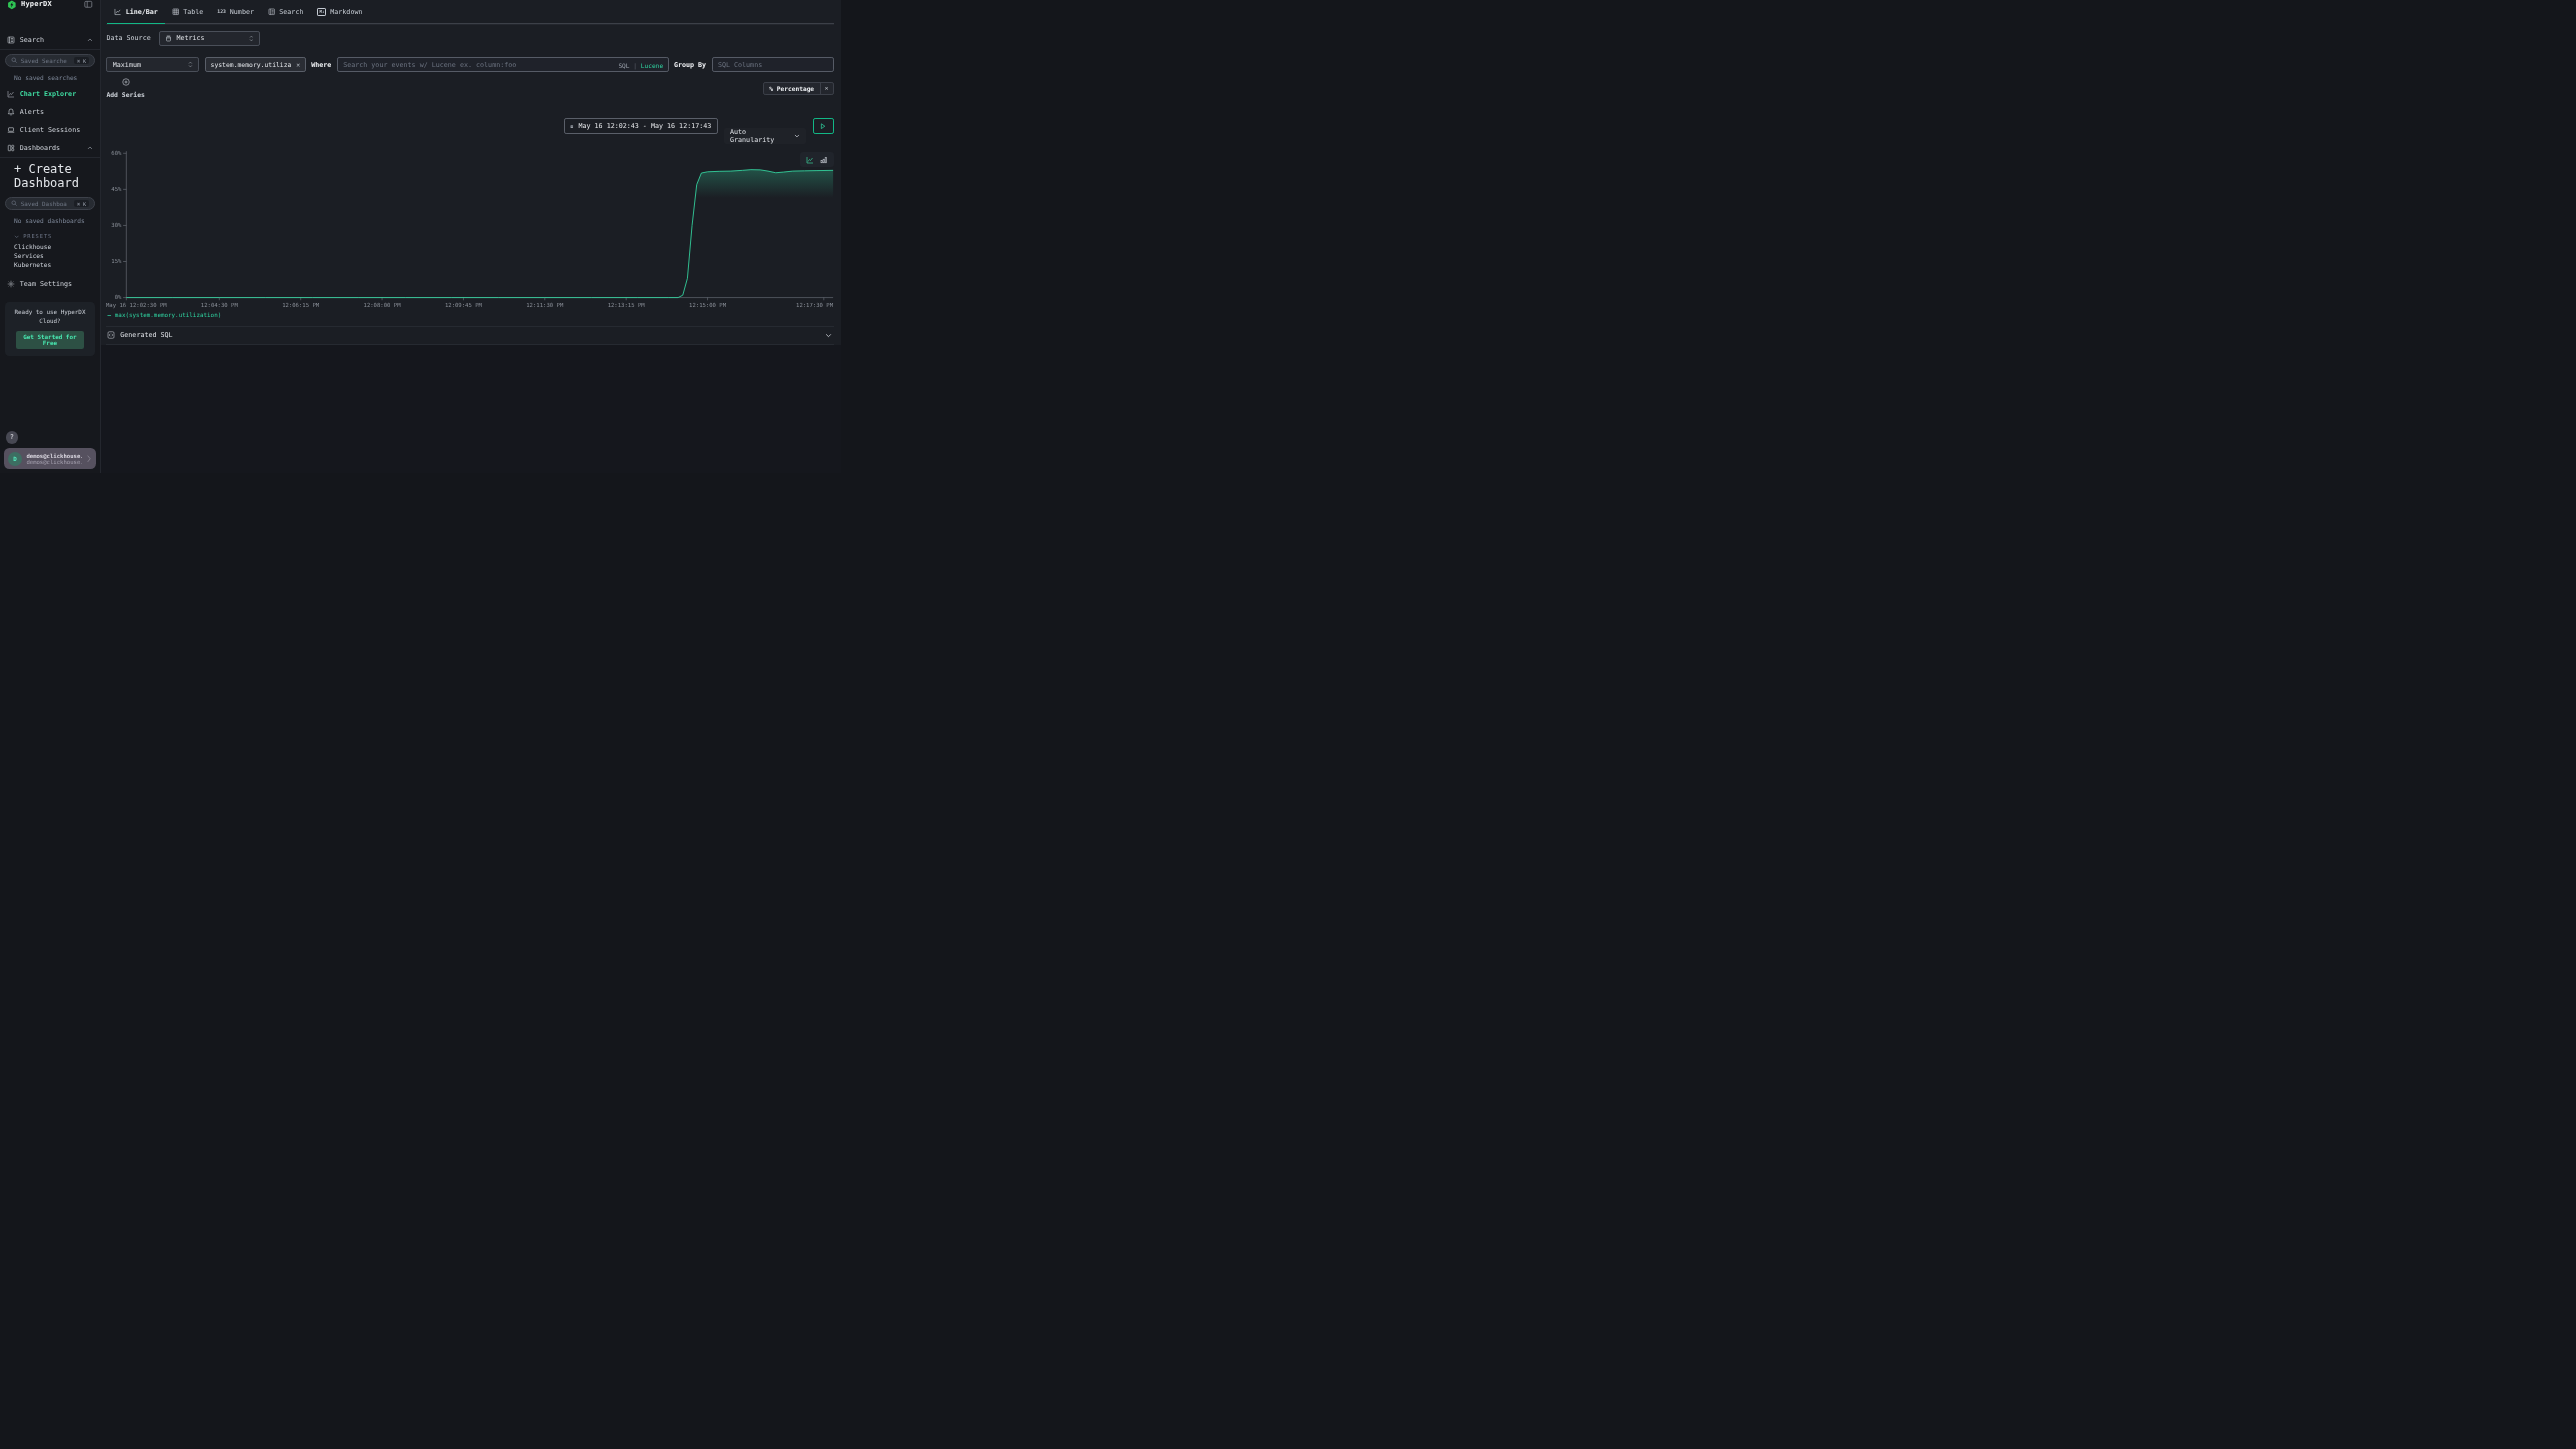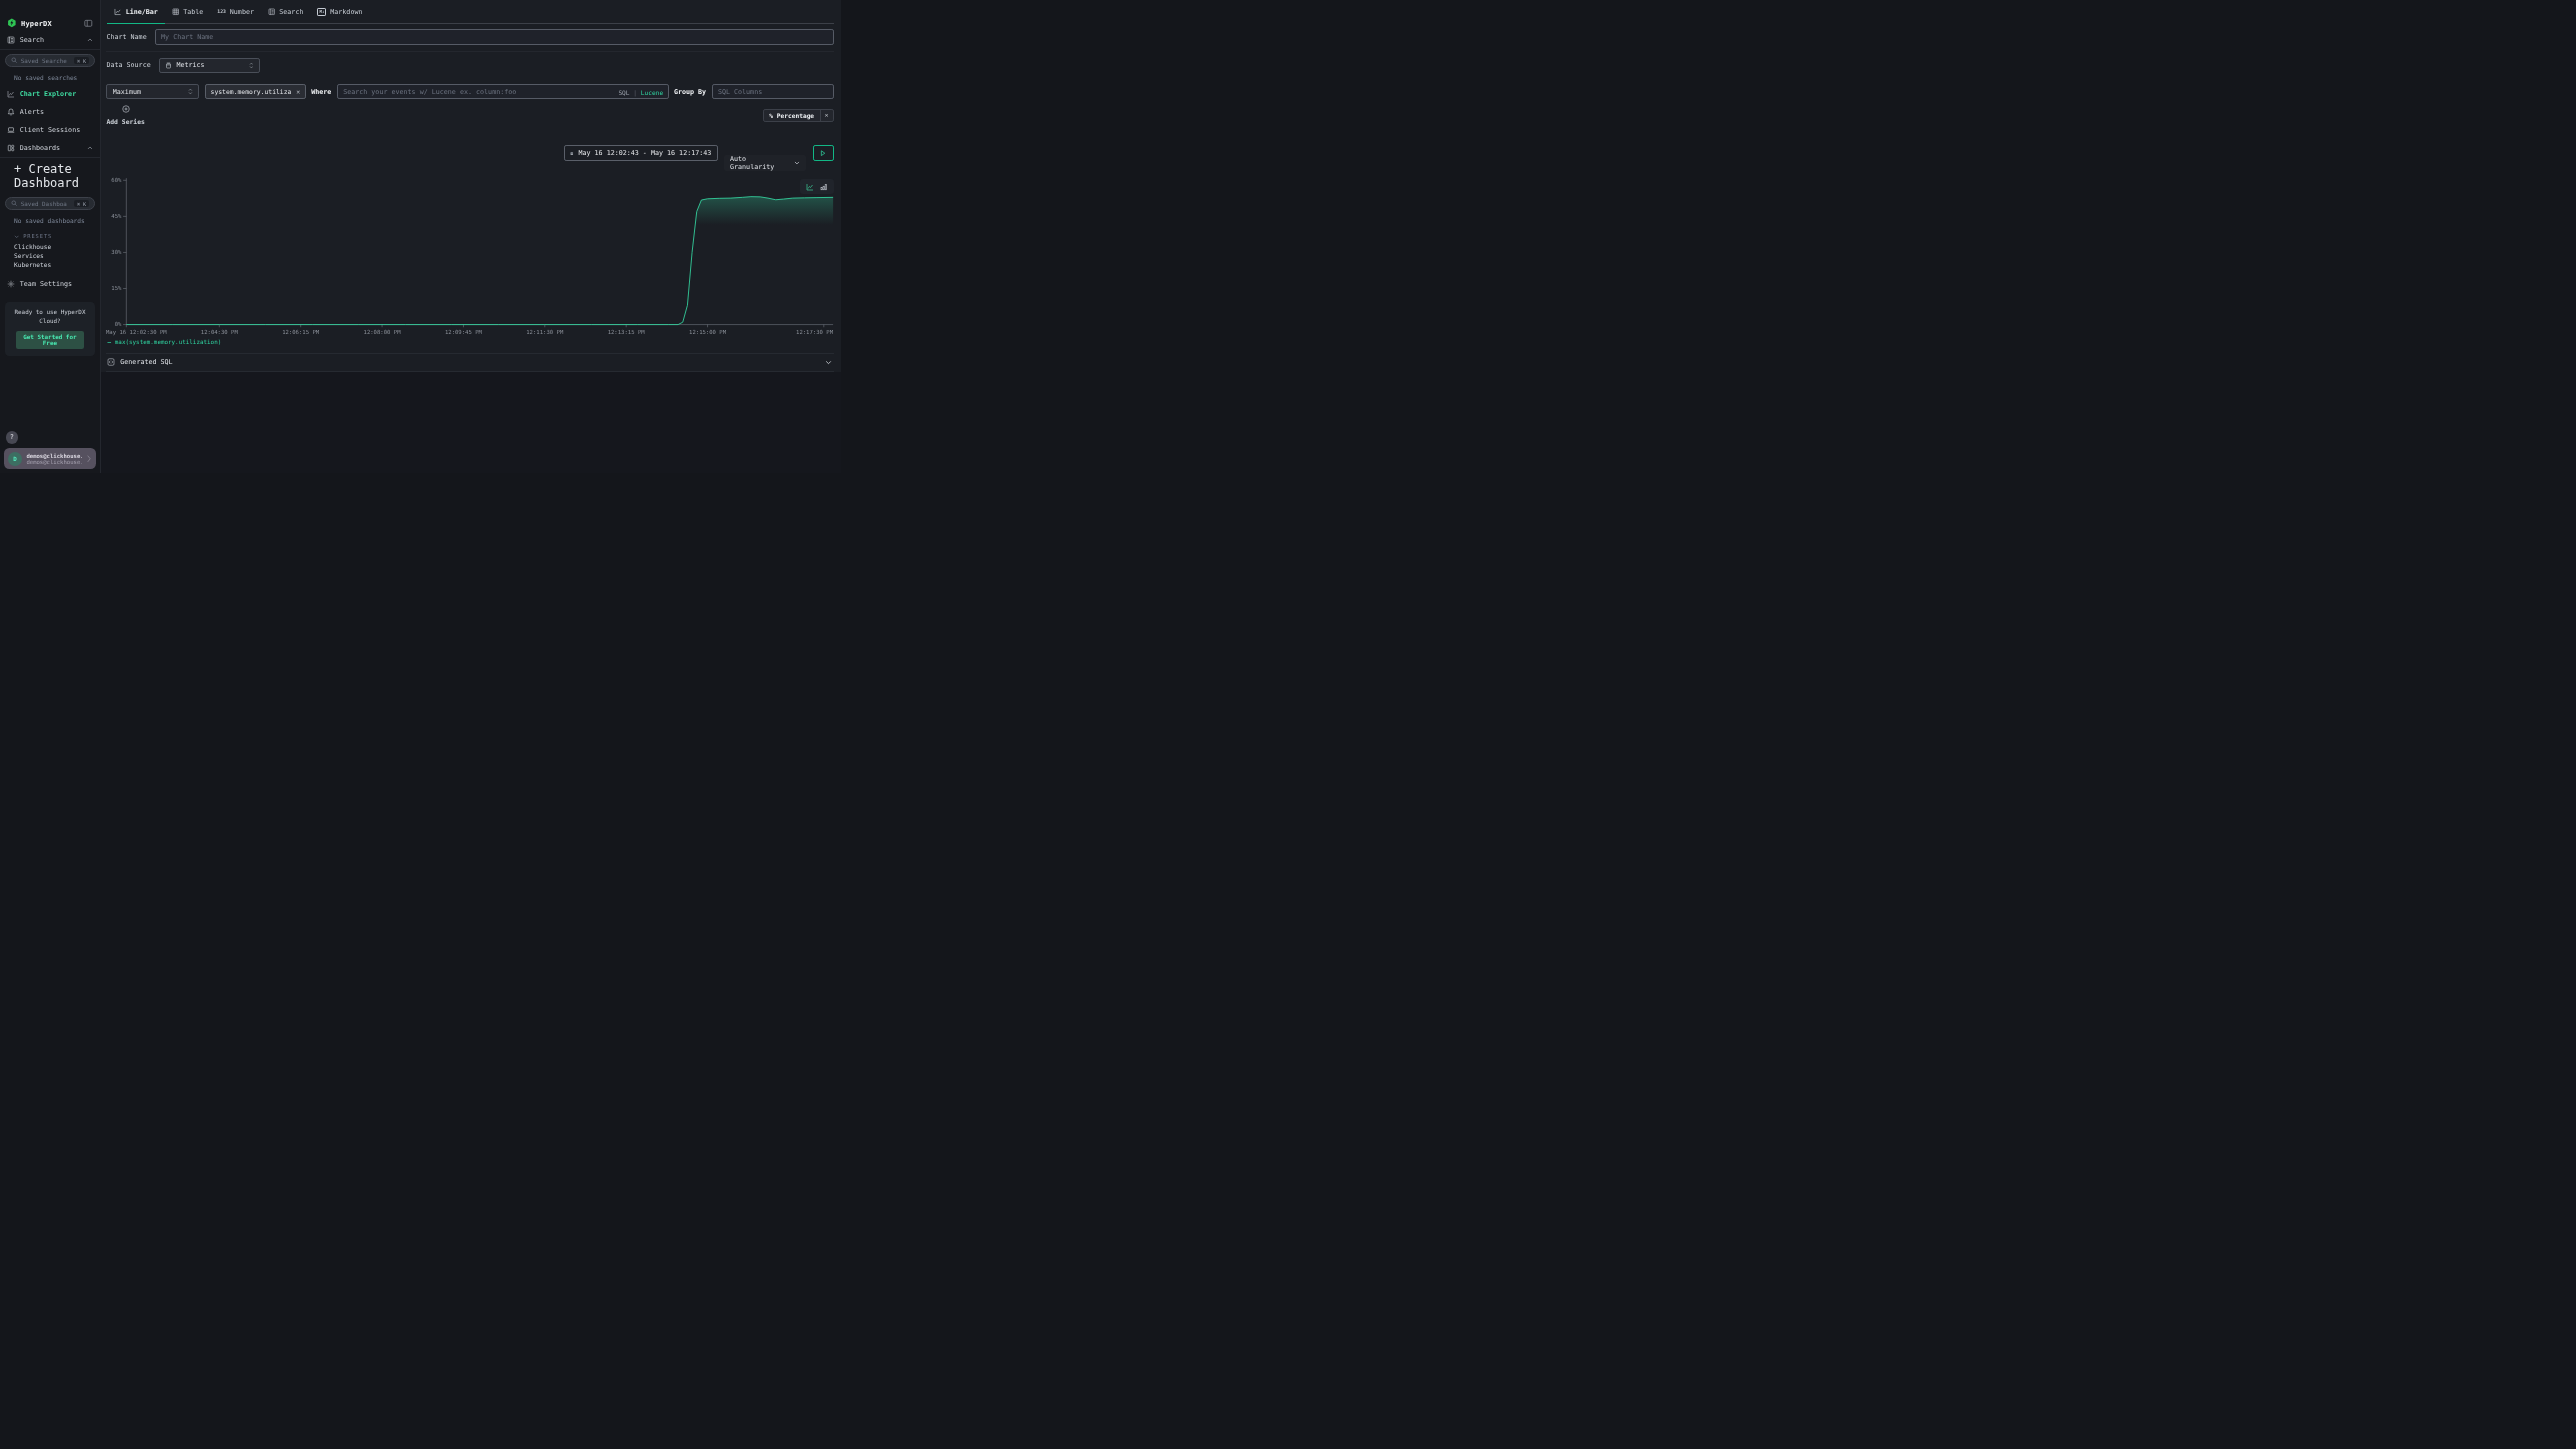--- a/index.html
+++ b/index.html
@@ -7,21 +7,21 @@
   body {
     background:#14161b; color:#dfe2e7;
     font-family:"DejaVu Sans Mono", monospace;
     font-size:6.7px; overflow:hidden;
   }
   .app { display:flex; width:100%; height:100%; }
 
   
   .sidebar { width:101px; background:#16181d; border-right:0.5px solid #24272e;
              display:flex; flex-direction:column; flex-shrink:0; }
-  .side-header { height:28px; display:flex; align-items:flex-end; gap:4.3px; padding:0 7px; }
+  .side-header { height:28px; display:flex; align-items:flex-start; gap:4.3px; padding:0 7px; }
   .brand { font-weight:bold; font-size:7px; color:#f2f4f6; letter-spacing:0.2px; }
   .collapse-btn { margin-left:auto; color:#8a8f98; display:flex; }
   .nav-item { display:flex; align-items:center; gap:4.8px; padding:0 7px; height:18px;
               color:#d2d6dd; cursor:pointer; }
   .nav-item .chev { margin-left:auto; color:#9aa0a8; display:flex; }
   .nav-item.active { color:#3fdca2; font-weight:bold; }
   .nav-item svg { flex-shrink:0; }
   .divider { height:0.5px; background:#24272e; }
   .pill { margin:4.8px 5.4px 0; height:13.4px; background:#272b32; border:0.5px solid #3d414a;
           border-radius:7px; display:flex; align-items:center; padding:0 4.8px; gap:3.2px; }
@@ -323,24 +323,20 @@
         </div>
         <div class="tab">
           <span class="md-ico">M↓</span>
           <span>Markdown</span>
         </div>
         <div class="tab-track"></div>
       </div>
 
       <div class="form">
 
-        <div class="frow row-chartname">
-          <span class="flabel">Chart Name</span>
-          <input class="tinput grow" placeholder="My Chart Name" style="">
-        </div>
 
         <div class="divider"></div>
 
         <div class="frow row-datasource">
           <span class="flabel">Data Source</span>
           <div class="select sel-metrics">
             <svg width="7" height="7" viewBox="0 0 14 14" fill="none" stroke="#c6ccd4" stroke-width="1.2">
               <rect x="3" y="3.5" width="8" height="8.5" rx="1.5"></rect>
                 <line x1="3.5" y1="2" x2="10.5" y2="2"></line>
                 <line x1="3" y1="5.8" x2="11" y2="5.8"></line>

